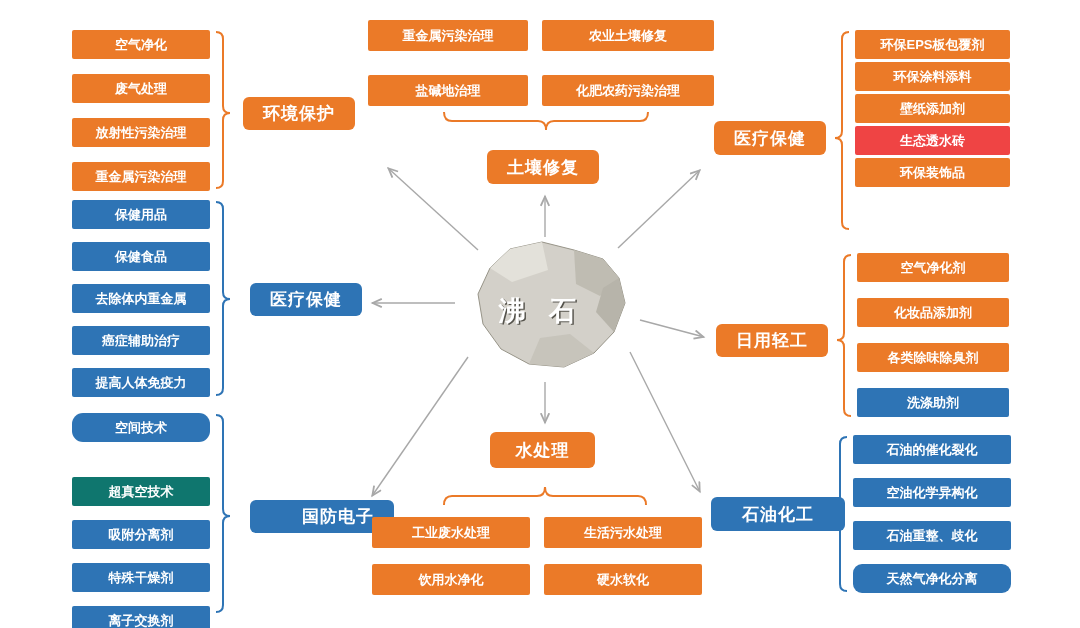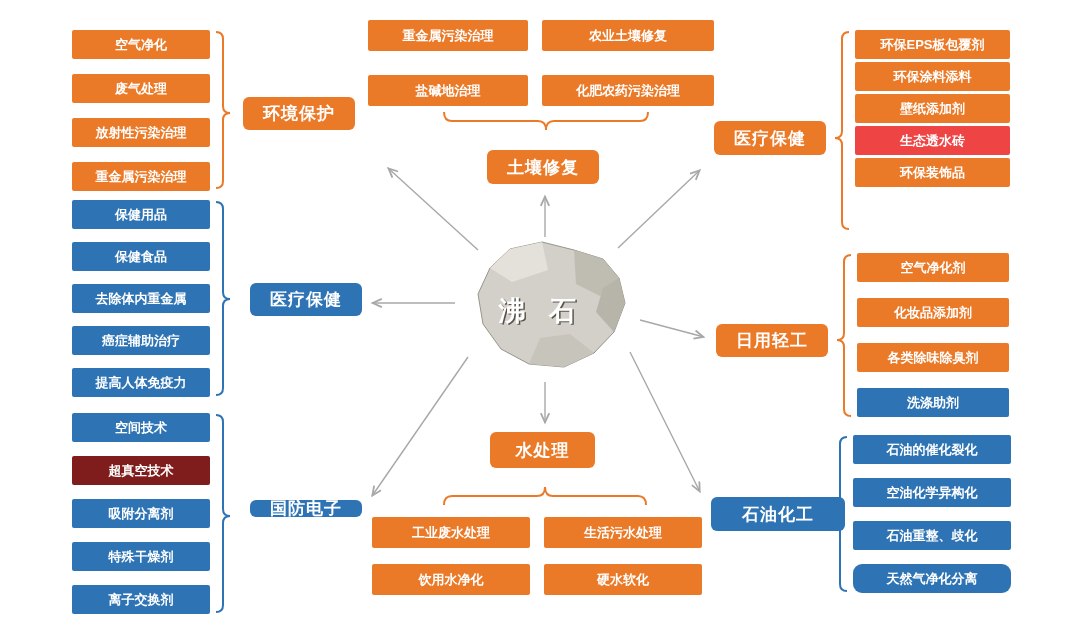--- a/index.html
+++ b/index.html
@@ -74,27 +74,27 @@
   <div class="items-col" style="left:72px;top:200px;width:138px;gap:13px">
       <div class="item" style="background: rgb(46, 116, 181);">保健用品</div>
       <div class="item" style="background: rgb(46, 116, 181);">保健食品</div>
       <div class="item" style="background: rgb(46, 116, 181);">去除体内重金属</div>
       <div class="item" style="background: rgb(46, 116, 181);">癌症辅助治疗</div>
       <div class="item" style="background: rgb(46, 116, 181);">提高人体免疫力</div>
     </div>
   <div class="category" style="left: 250px; top: 283px; width: 112px; height: 33px; background: rgb(46, 116, 181);">医疗保健</div>
 
   <div class="items-col" style="left:72px;top:413px;width:138px;gap:14px">
-      <div class="item" style="background: rgb(46, 116, 181);">空间技术</div>
-      <div class="item" style="background: #7f1d1d;">超真空技术</div>
+      <div class="item" style="background: rgb(46, 116, 181); border-radius: 11px;">空间技术</div>
+      <div class="item" style="background: #0f766e; margin-top: 21px;">超真空技术</div>
       <div class="item" style="background: rgb(46, 116, 181);">吸附分离剂</div>
       <div class="item" style="background: rgb(46, 116, 181);">特殊干燥剂</div>
       <div class="item" style="background: rgb(46, 116, 181);">离子交换剂</div>
     </div>
-  <div class="category" style="left: 250px; top: 500px; width: 112px; height: 17px; background: rgb(46, 116, 181);">国防电子</div>
+  <div class="category" style="left: 250px; top: 500px; width: 112px; height: 33px; background: rgb(46, 116, 181); padding-left: 32px;">国防电子</div>
 
   <div class="items-grid" style="left:368px;top:20px;grid-template-columns:160px 172px;column-gap:14px;row-gap:24px">
       <div class="item" style="background: rgb(235, 122, 40);">重金属污染治理</div>
       <div class="item" style="background: rgb(235, 122, 40);">农业土壤修复</div>
       <div class="item" style="background: rgb(235, 122, 40);">盐碱地治理</div>
       <div class="item" style="background: rgb(235, 122, 40);">化肥农药污染治理</div>
     </div>
   <div class="category" style="left: 487px; top: 150px; width: 112px; height: 34px; background: rgb(235, 122, 40);">土壤修复</div>
 
   <div class="category" style="left: 490px; top: 432px; width: 105px; height: 36px; background: rgb(235, 122, 40);">水处理</div>

